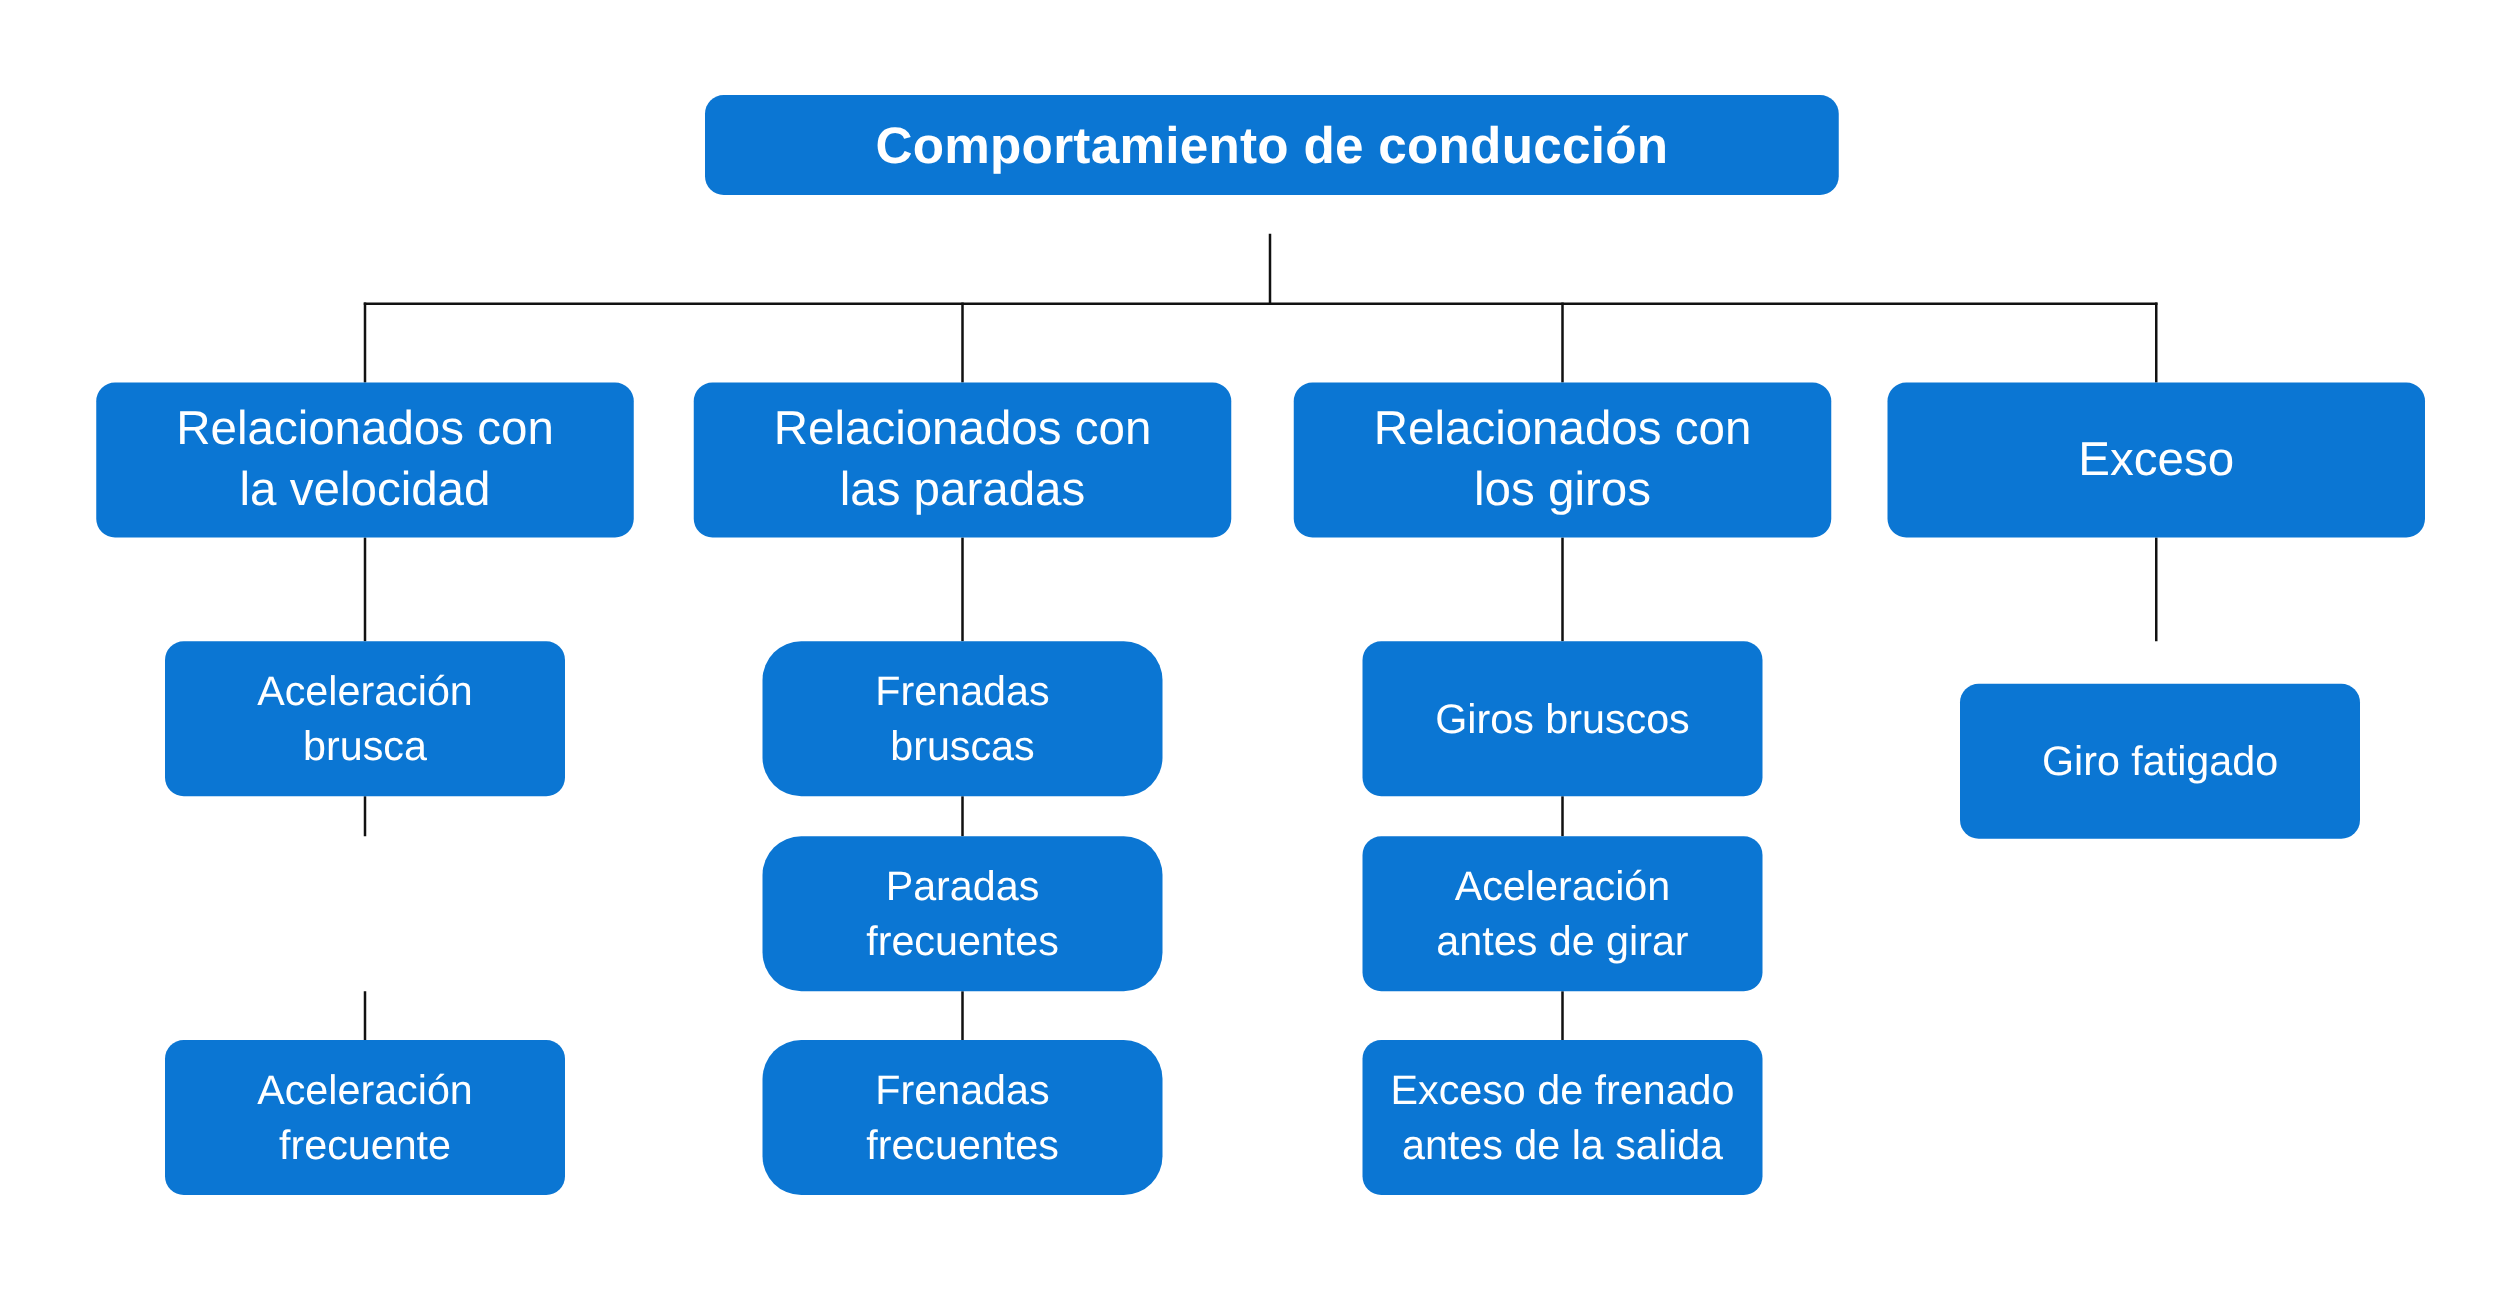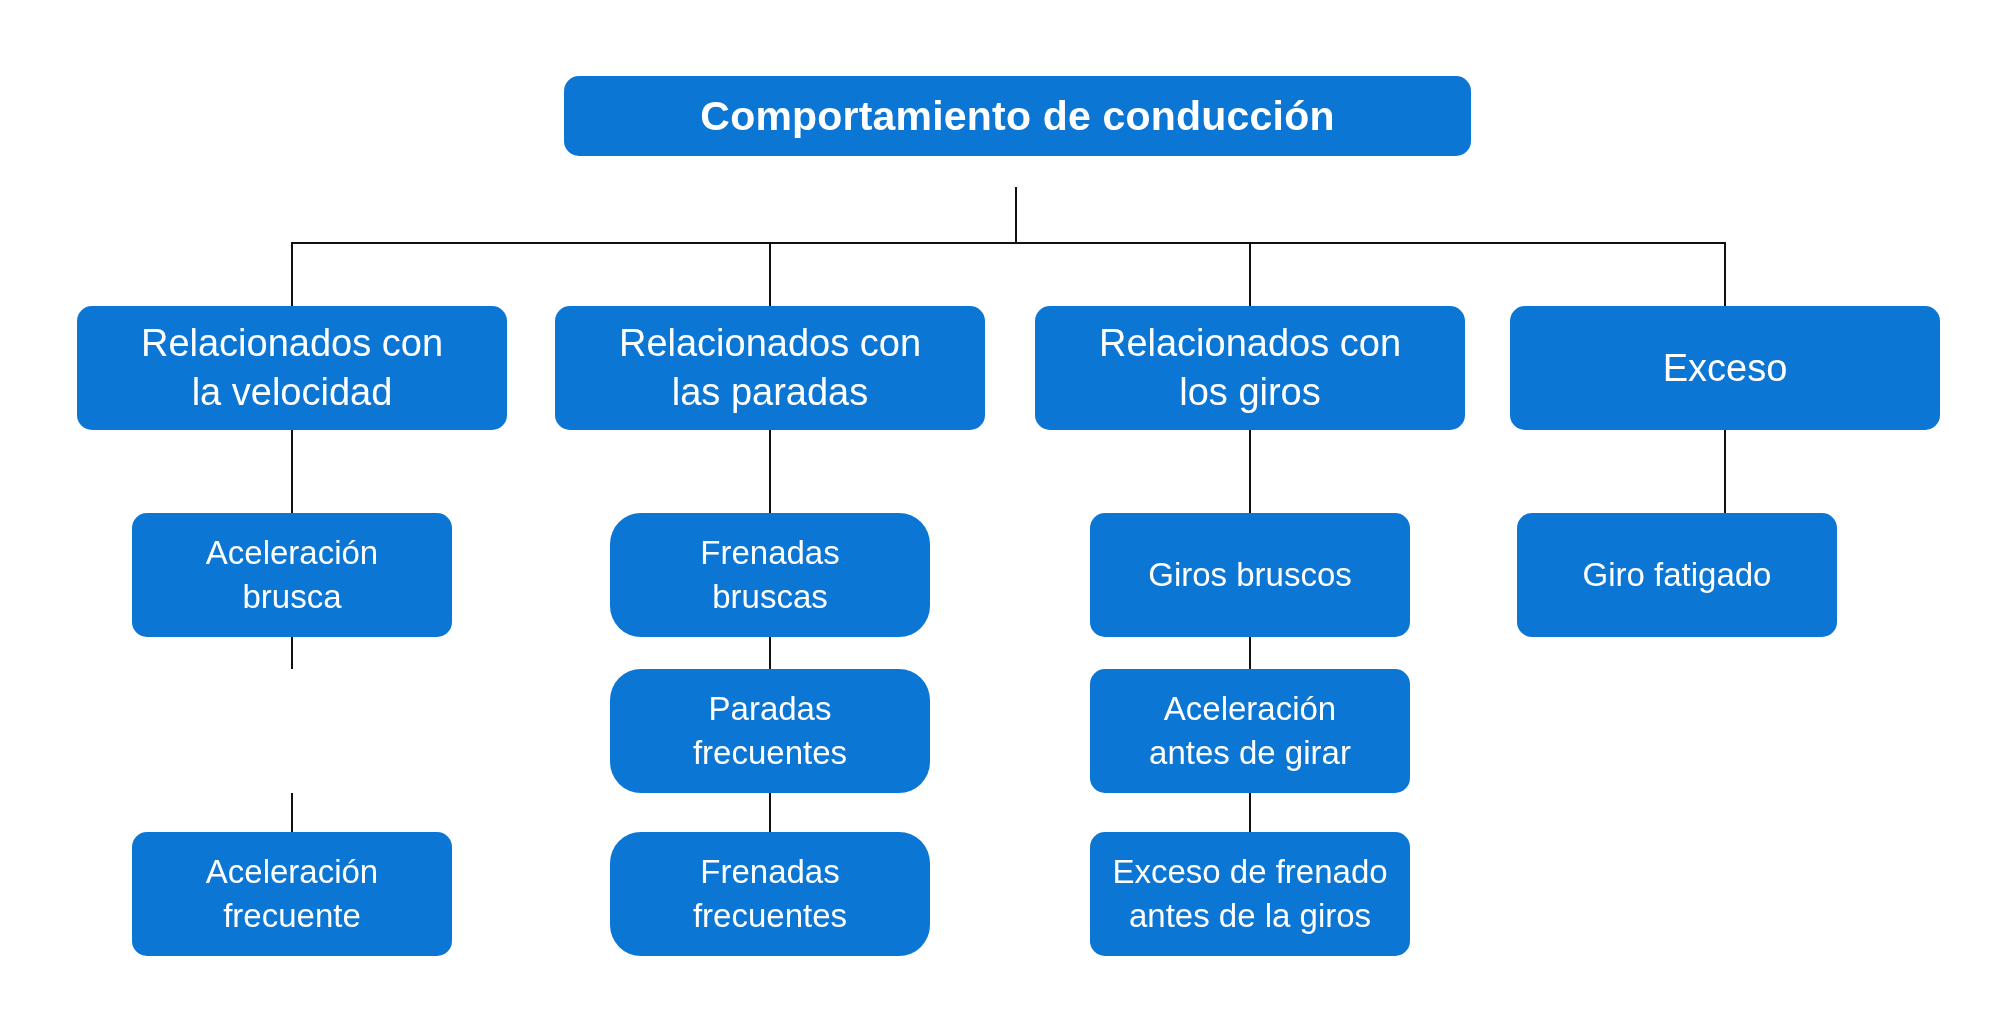--- a/index.html
+++ b/index.html
@@ -44,21 +44,21 @@
   }
   .node.child {
     width: 320px; height: 124px;
     font-size: 33px;
     line-height: 1.32;
   }
   
   .c1.l2 { left: 77px; }   .c1.child { left: 132px; }
   .c2.l2 { left: 555px; }  .c2.child { left: 610px; border-radius: 31px; }
   .c3.l2 { left: 1035px; } .c3.child { left: 1090px; }
-  .c4.l2 { left: 1510px; } .c4.child { left: 1517px; }
+  .c4.l2 { left: 1510px; } .c4.child { left: 1568px; margin-top: 34px; }
   
   .r1 { top: 513px; }
   .r2 { top: 669px; }
   .r3 { top: 832px; }
   
   .line {
     position: absolute;
     background: var(--connector, #111111);
   }
   .line.v { width: 2px; }
@@ -135,20 +135,20 @@
 
   <div class="node child c3 r1">
     <span class="label">Giros bruscos</span>
   </div>
   <div class="node child c3 r2">
     <span class="label">Aceleración
 antes de girar</span>
   </div>
   <div class="node child c3 r3">
     <span class="label">Exceso de frenado
-antes de la giros</span>
+antes de la salida</span>
   </div>
 
   <div class="node child c4 r1">
     <span class="label">Giro fatigado</span>
   </div>
 
 </div>
 
 </body></html>

